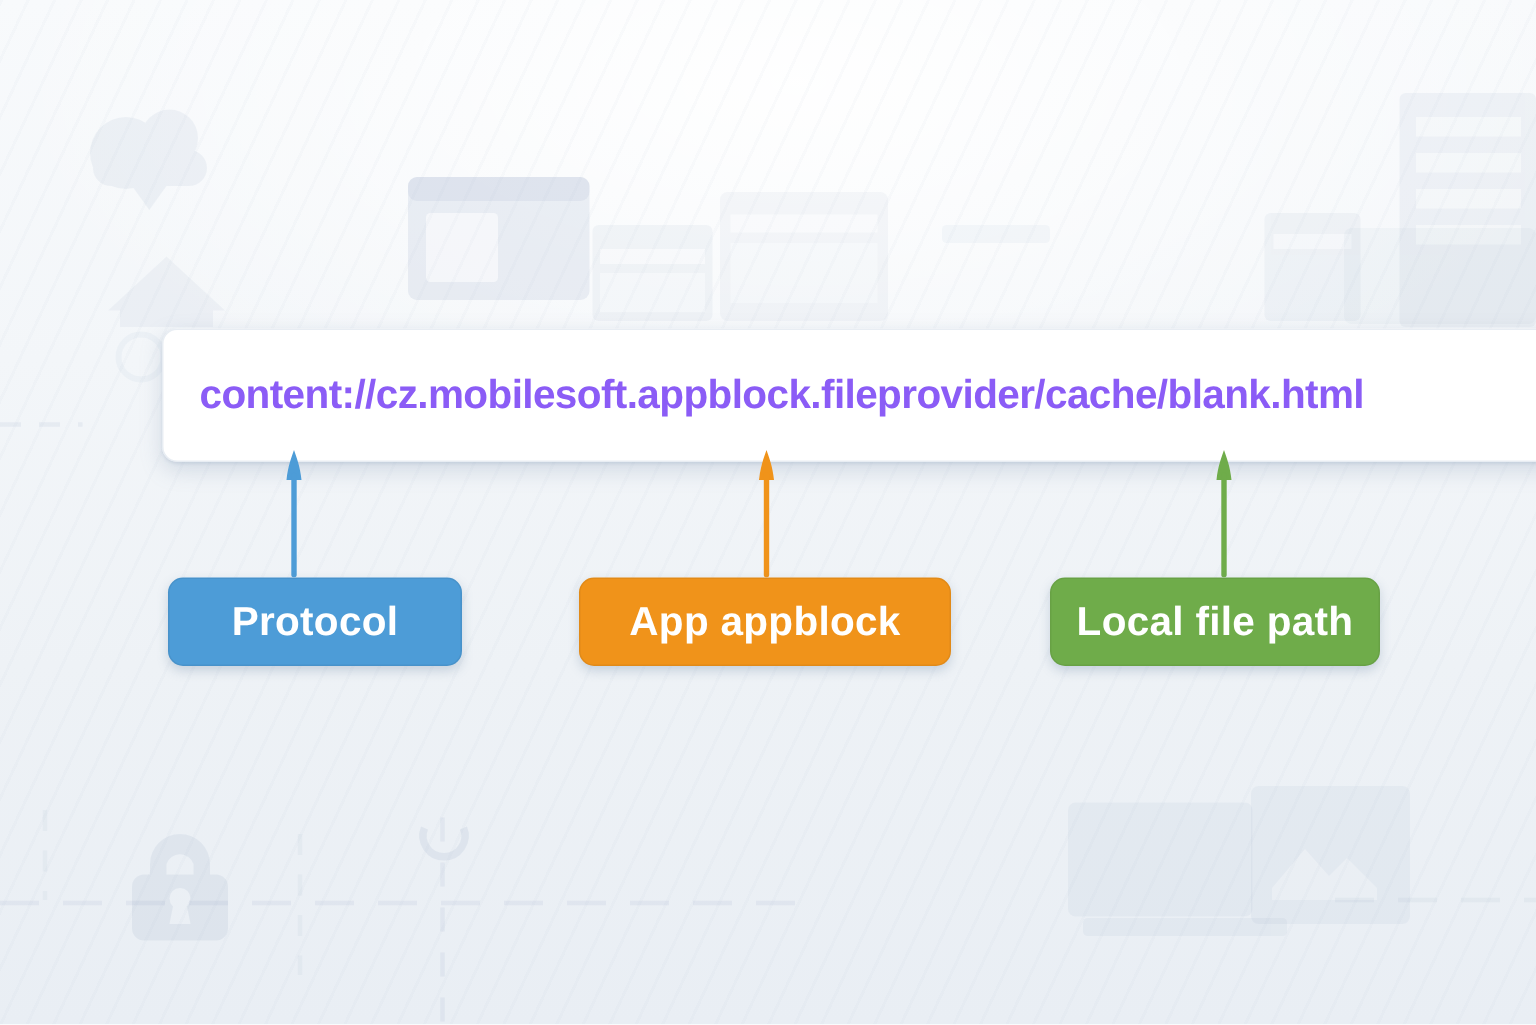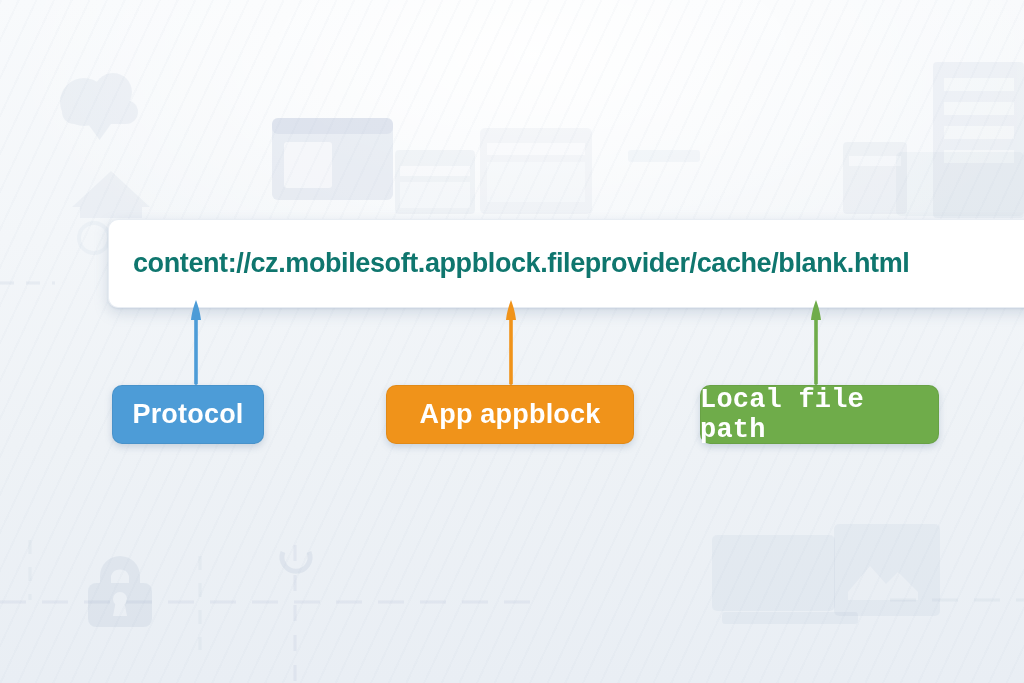--- a/index.html
+++ b/index.html
@@ -33,23 +33,23 @@
   .arrow-app-authority { left:503px; }
   .arrow-local-file    { left:808px; }
 
   .tag {
     position:absolute; top:385px; height:59px; border-radius:10px;
     display:flex; align-items:center; justify-content:center;
     color:#ffffff; font-size:27px; font-weight:bold; letter-spacing:0.2px;
     box-shadow: 0 3px 7px rgba(110,135,165,0.30), inset 0 0 0 1px rgba(0,0,0,0.06);
     z-index:3;
   }
-  .tag-protocol      { left:112px; width:152px; }
+  .tag-protocol      { left:112px; width:196px; }
   .tag-app-authority { left:386px; width:248px; }
-  .tag-local-file    { left:700px; width:239px;font-family:Liberation Mono, monospace; }
+  .tag-local-file    { left:700px; width:220px; }
 </style>
 </head>
 <body>
 
 <div class="stage">
 
   <svg class="bg" width="1024" height="683" viewBox="0 0 1024 683">
     <g fill="#7e96b6">
       <g opacity="0.09">
         <circle cx="84" cy="102" r="24"></circle>
@@ -113,21 +113,21 @@
       <path d="M0 283 H55" stroke-dasharray="14 12" opacity="0.10"></path>
       <path d="M0 602 H530" stroke-dasharray="26 16" opacity="0.10"></path>
       <path d="M295 545 V683" stroke-dasharray="16 14" opacity="0.10"></path>
       <path d="M200 556 V650" stroke-dasharray="14 13" opacity="0.07"></path>
       <path d="M30 540 V600" stroke-dasharray="14 13" opacity="0.07"></path>
       <path d="M890 600 H1024" stroke-dasharray="26 16" opacity="0.08"></path>
     </g>
   </svg>
 
   <div class="url-bar" style="background-color: rgb(255, 255, 255);">
-    <span class="url-text" style="color: #0f766e;">content://cz.mobilesoft.appblock.fileprovider/cache/blank.html</span>
+    <span class="url-text" style="color: #8b5cf6;">content://cz.mobilesoft.appblock.fileprovider/cache/blank.html</span>
   </div>
 
   <div>
     <svg class="arrow arrow-protocol" viewBox="0 0 16 85" style="color: rgb(77, 156, 215);">
       <path fill="currentColor" d="M8 0 C6.4 4.5 3.9 11 3 20 L13 20 C12.1 11 9.6 4.5 8 0 Z"></path>
       <rect fill="currentColor" x="6.2" y="15" width="3.6" height="70" rx="1.8"></rect>
     </svg>
     <div class="tag tag-protocol" style="background-color: rgb(77, 156, 215);">Protocol</div>
   </div>
 

